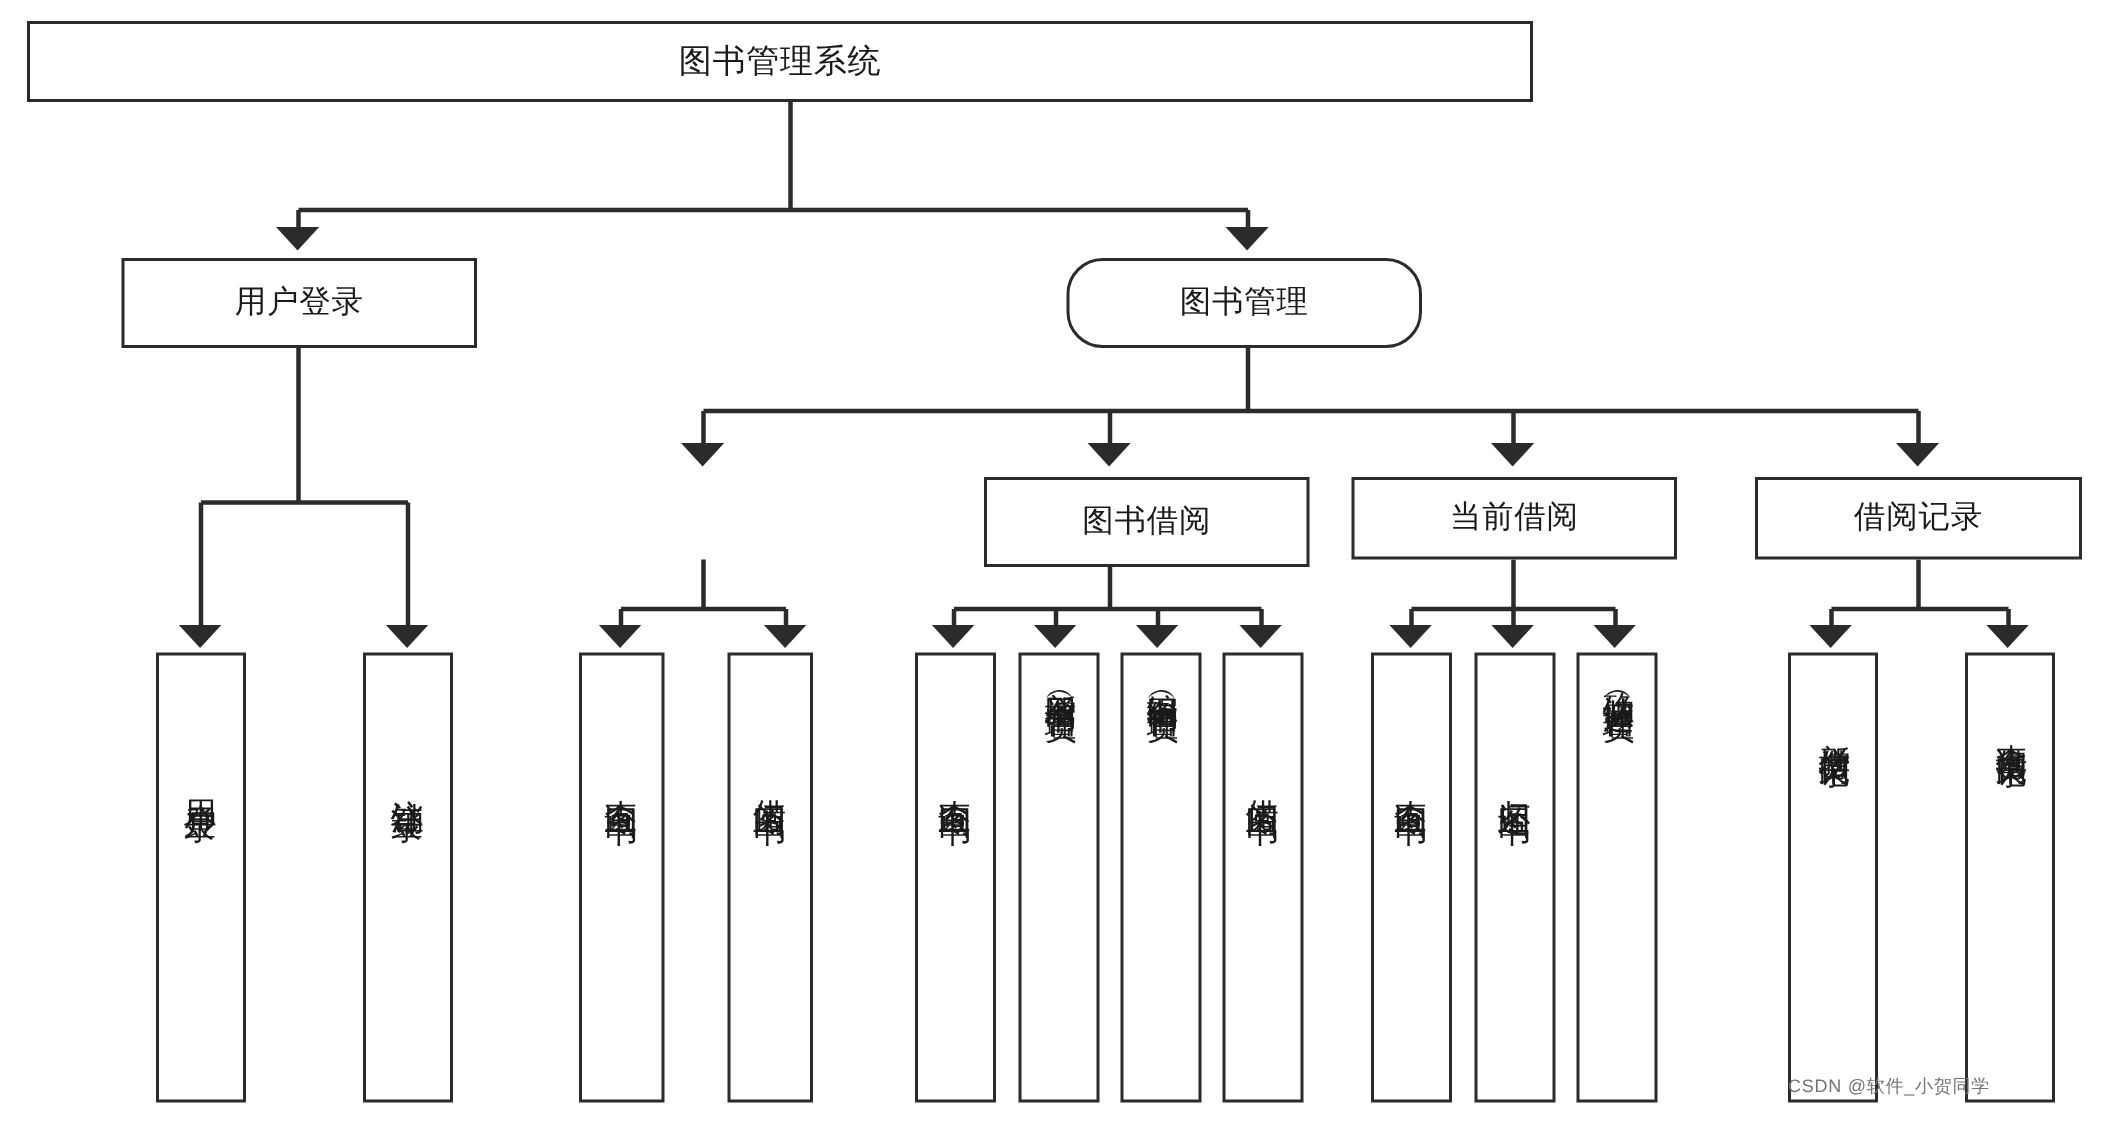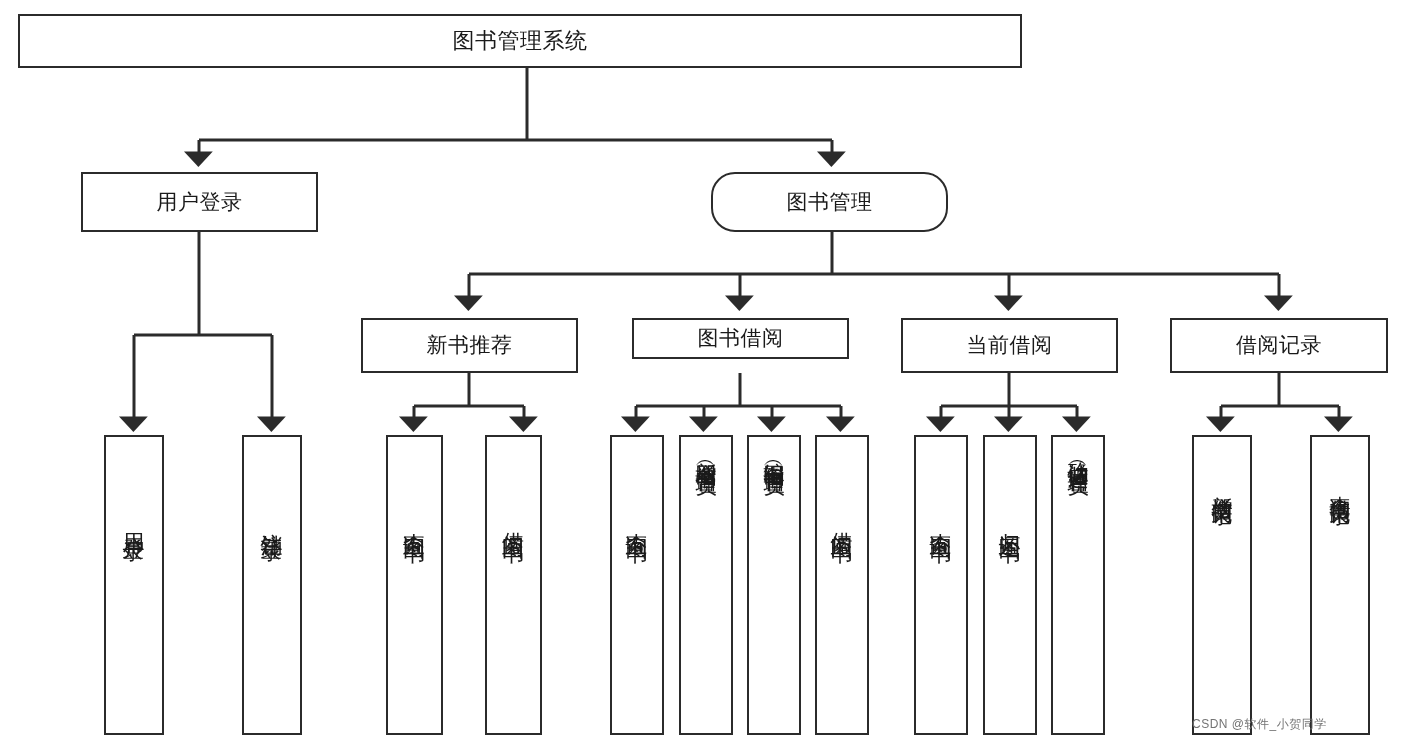--- a/index.html
+++ b/index.html
@@ -137,24 +137,21 @@
     <span class="label">图书管理系统</span>
   </div>
 
   <div class="node h" style="left:81px; top:172px; width:237px; height:60px;">
     <span class="label">用户登录</span>
   </div>
   <div class="node h" style="left:711px; top:172px; width:237px; height:60px;border-radius:24px;">
     <span class="label">图书管理</span>
   </div>
 
-  <div class="node h" style="left:361px; top:318px; width:217px; height:55px;">
-    <span class="label">新书推荐</span>
-  </div>
-  <div class="node h" style="left:632px; top:318px; width:217px; height:41px;">
+  <div class="node h" style="left:656px; top:318px; width:217px; height:60px;">
     <span class="label">图书借阅</span>
   </div>
   <div class="node h" style="left:1170px; top:318px; width:218px; height:55px;">
     <span class="label">借阅记录</span>
   </div>
   <div class="node h" style="left:901px; top:318px; width:217px; height:55px;">
     <span class="label">当前借阅</span>
   </div>
 
   <div class="node v" style="left:104px; top:435px; width:60px; height:300px; padding-top:78px;">

